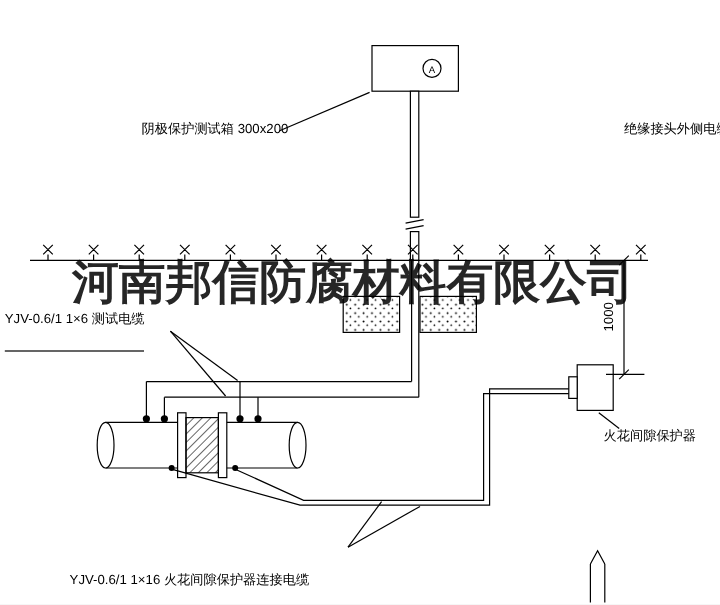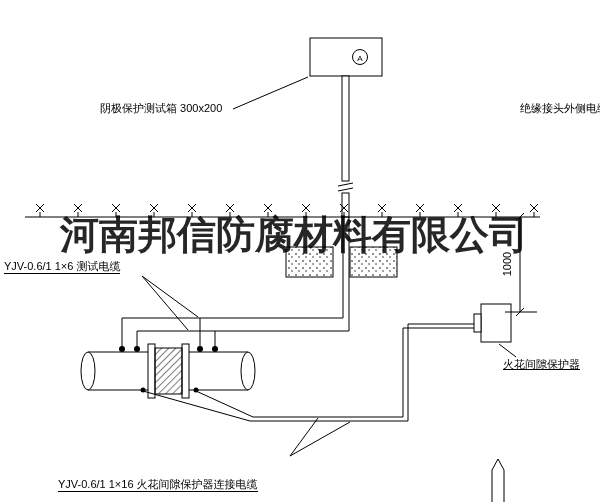--- a/index.html
+++ b/index.html
@@ -4,21 +4,21 @@
 <style>
   html,body{margin:0;padding:0;background:#e8e8e8;}
   #page{
     position:relative;width:600px;height:504px;background:#ffffff;
     overflow:hidden;font-family:"Liberation Sans",sans-serif;color:#000;
   }
   .lbl{
     position:absolute;font-size:11px;line-height:13px;white-space:nowrap;
     color:#000;
   }
-  .lbl.underline{border-bottom:1px solid #000;padding-bottom:0;}
+  .lbl.underline{border-bottom:1px solid #000;padding-bottom:19px;}
   #watermark{
     position:absolute;left:60px;top:208px;font-size:39px;font-weight:bold;
     font-family:Liberation Serif, serif;letter-spacing:0px;white-space:nowrap;
     color:rgba(0,0,0,0.85);
   }
   svg{position:absolute;left:0;top:0;}
 </style>
 </head>
 <body>
 
@@ -115,25 +115,25 @@
 
       <g>
         <line x1="492" y1="470" x2="492" y2="502"></line>
         <line x1="504" y1="470" x2="504" y2="502"></line>
         <path d="M492 470 L498 459 L504 470"></path>
       </g>
 
     </g>
   </svg>
 
-  <div class="lbl" style="left:100px;top:102px;">阴极保护测试箱 300x200</div>
+  <div class="lbl" style="left:118px;top:102px;">阴极保护测试箱 300x200</div>
 
   <div class="lbl" style="left:520px;top:102px;">绝缘接头外侧电缆</div>
 
   <div class="lbl underline" style="left:4px;top:260px;">YJV-0.6/1 1×6  测试电缆</div>
 
-  <div class="lbl" style="left:503px;top:358px;text-decoration:underline;">火花间隙保护器</div>
+  <div class="lbl" style="left:503px;top:358px;">火花间隙保护器</div>
 
   <div class="lbl underline" style="left:58px;top:454px;margin-top:24px;">YJV-0.6/1 1×16  火花间隙保护器连接电缆</div>
 
   <div id="watermark">河南邦信防腐材料有限公司</div>
 
 </div>
 
 </body></html>

